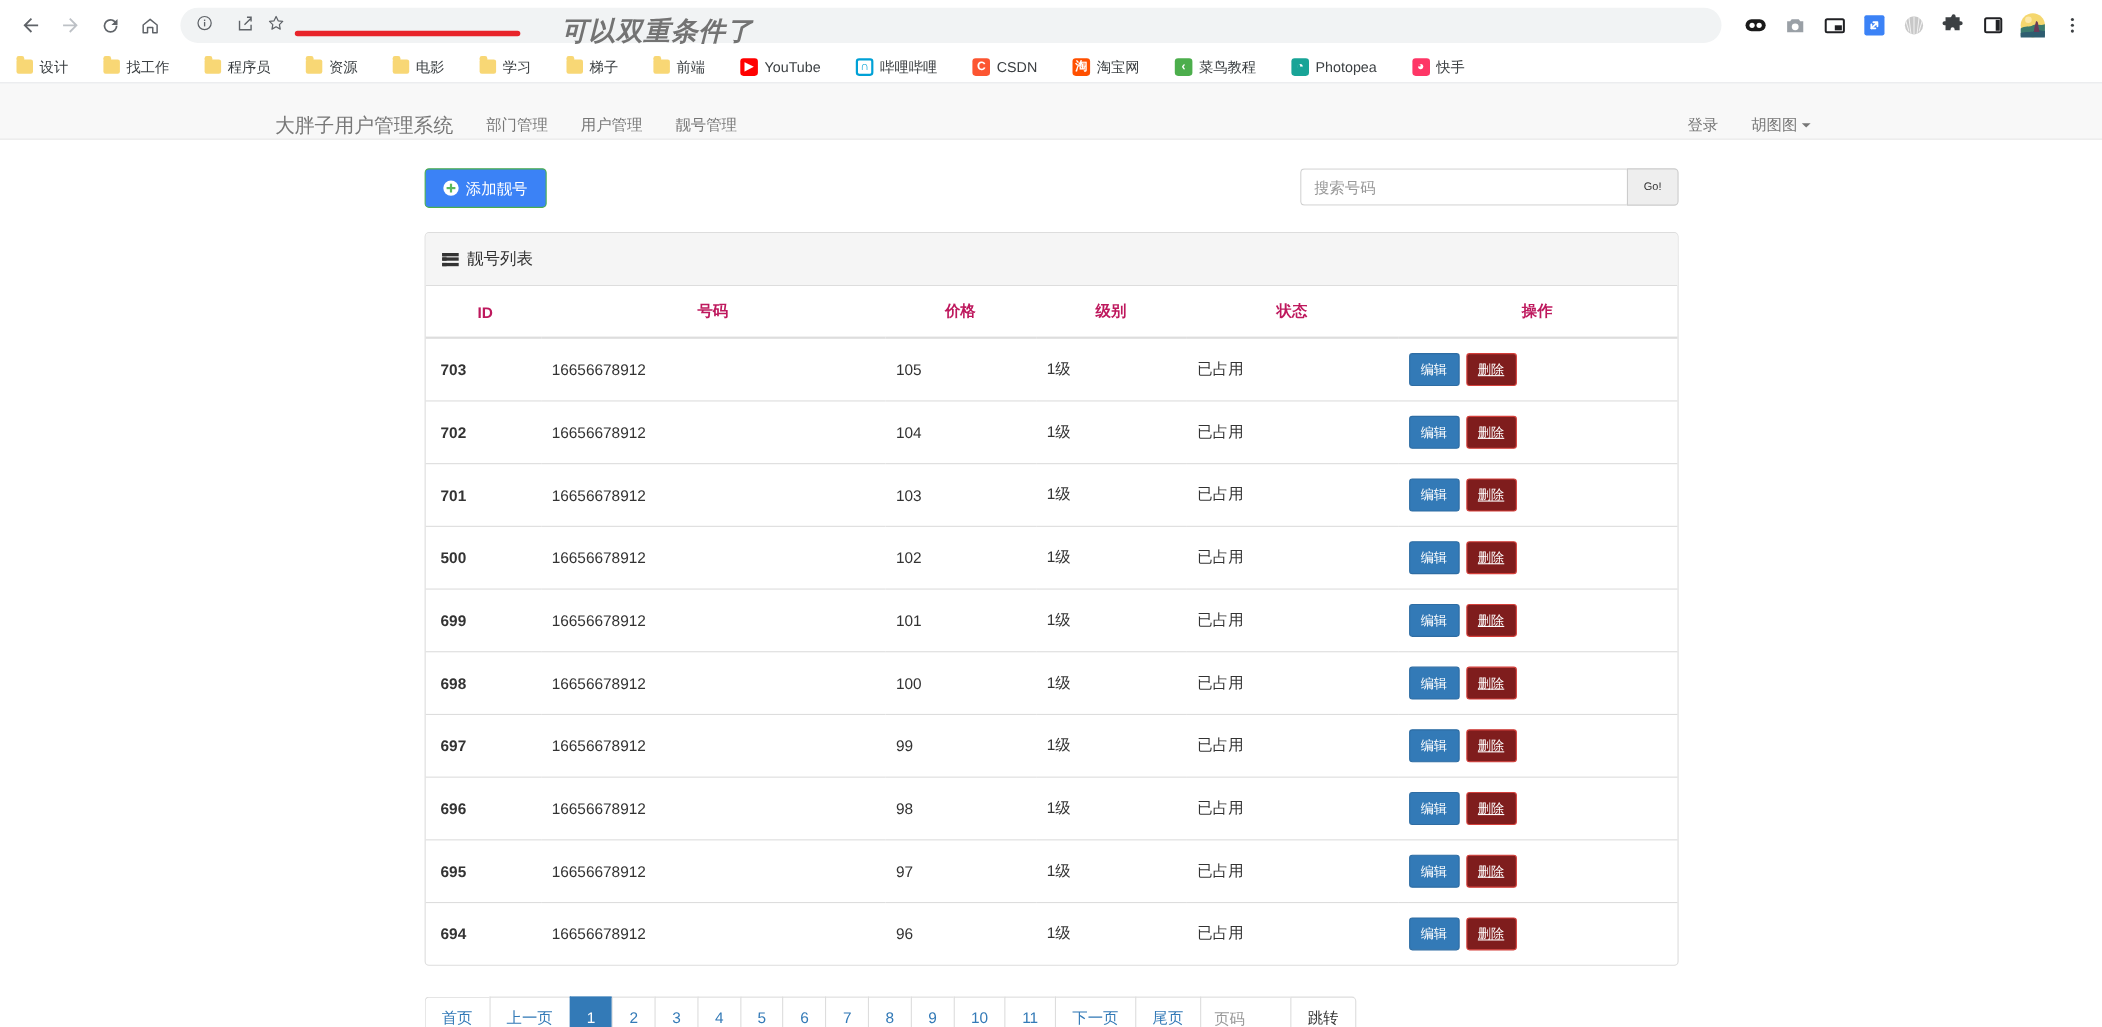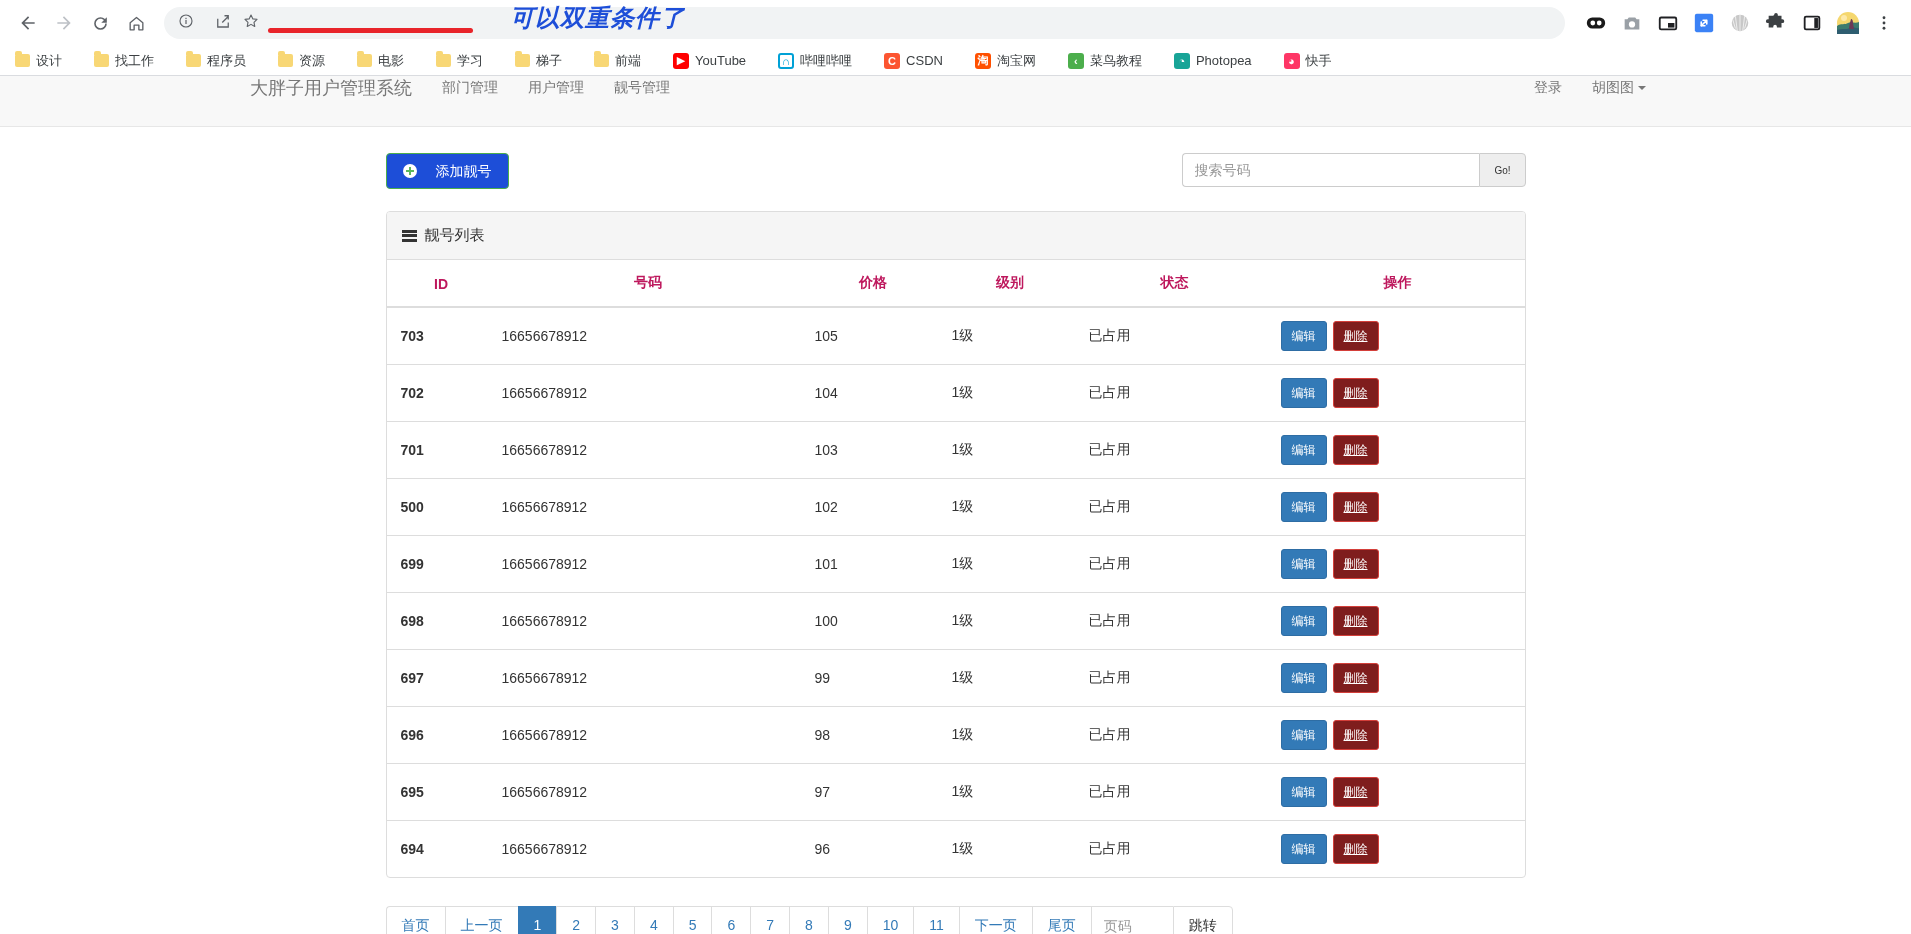--- a/index.html
+++ b/index.html
@@ -76,23 +76,23 @@
     top: 28px;
     width: 205px;
     height: 5px;
     background: #e8242a;
     border-radius: 3px;
     z-index: 5;
   }
   .annotation {
     position: absolute;
     left: 510px;
-    top: 2px;
+    top: 12px;
     font-size: 24px;
-    color: #1d4ed8;
+    color: #737373;
     font-style: italic;
     font-weight: bold;
     letter-spacing: 1px;
     z-index: 5;
     white-space: nowrap;
   }
 
   
   .bookmarks {
     height: 30px;
@@ -143,21 +143,21 @@
   .page-wrap {
     height: calc(934px - 76px);
     overflow: hidden;
     background: #fff;
   }
   .navbar {
     height: 51px;
     background: #f8f8f8;
     border-bottom: 1px solid #e7e7e7;
     display: flex;
-    align-items: flex-start;
+    align-items: flex-end;
     padding: 0 250px;
   }
   .navbar-inner {
     width: 100%;
     display: flex;
     align-items: stretch;
     justify-content: space-between;
   }
   .nav-left, .nav-right { display: flex; align-items: stretch; }
   .brand {
@@ -189,30 +189,30 @@
     padding: 0 15px;
   }
 
   .toolbar-row {
     display: flex;
     align-items: flex-start;
     justify-content: space-between;
     padding-top: 26px;
   }
   .btn-add {
-    background: #1d4ed8;
+    background: #3b82f6;
     border: 1px solid #4cae4c;
     color: #fff;
     font-size: 14px;
     padding: 10px 16px;
     border-radius: 4px;
     cursor: pointer;
     display: inline-flex;
     align-items: center;
-    gap: 19px;
+    gap: 7px;
     line-height: 1;
   }
   .plus-circle {
     width: 14px; height: 14px;
     border-radius: 50%;
     background: #fff;
     position: relative;
     flex: 0 0 auto;
   }
   .plus-circle::before, .plus-circle::after {

